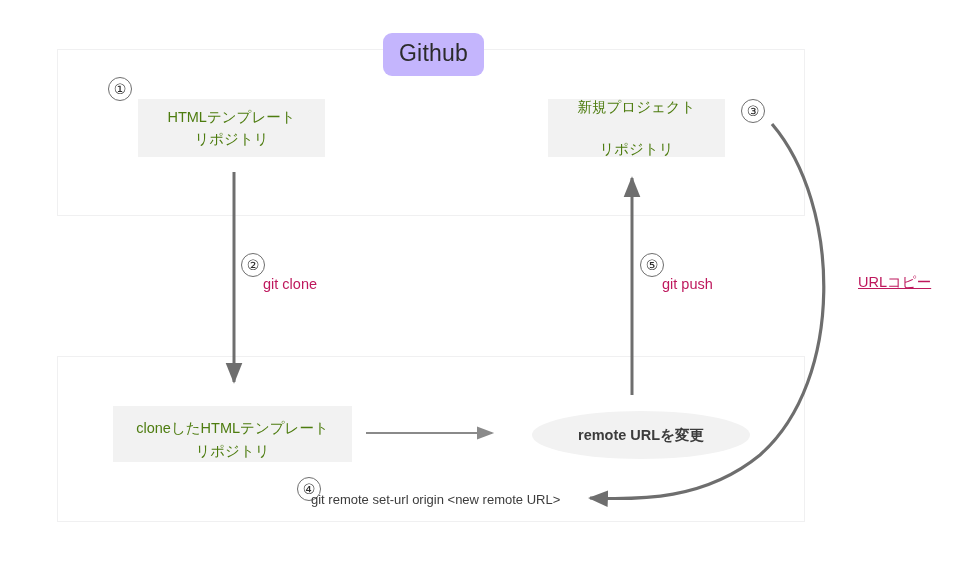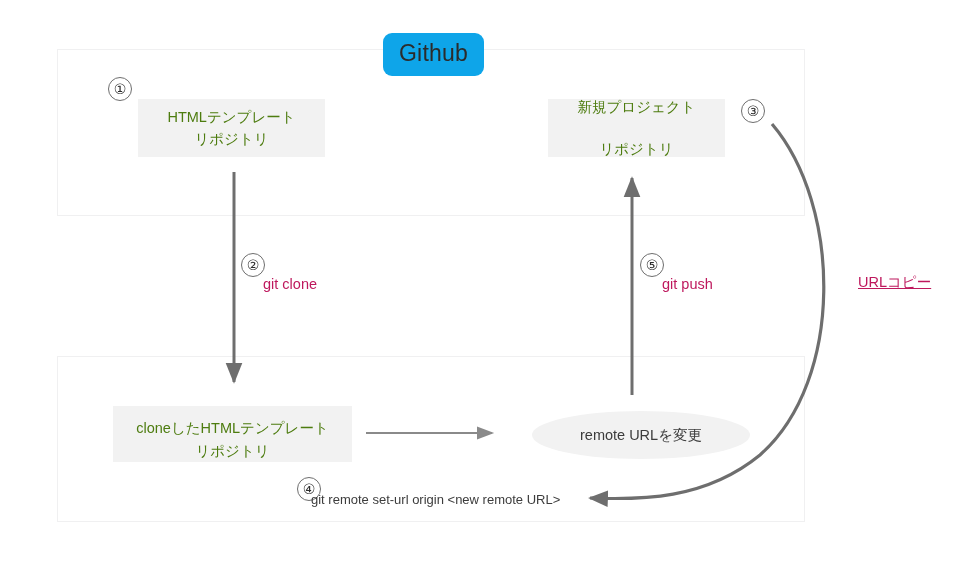--- a/index.html
+++ b/index.html
@@ -22,21 +22,21 @@
     position: absolute;
     border: 1px solid #f0f0f1;
     background: transparent;
     box-sizing: border-box;
   }
   #zone-github { left: 57px; top: 49px; width: 748px; height: 167px; }
   #zone-pc     { left: 57px; top: 356px; width: 748px; height: 166px; }
 
   .zone-label {
     position: absolute;
-    background: #0ea5e9;
+    background: #c4b5fd;
     border-radius: 9px;
     color: #2b2b2b;
     font-size: 23px;
     line-height: 1;
     padding: 9px 16px 11px 16px;
     white-space: nowrap;
     letter-spacing: 0.2px;
   }
   #label-github { left: 383px; top: 33px; }
   #label-pc     { left: 403px; top: 341px; }
@@ -63,21 +63,21 @@
     background: #f2f2f2;
     border-radius: 50%;
     display: flex;
     align-items: center;
     justify-content: center;
     text-align: center;
     color: #3c3c3c;
     font-size: 14.5px;
     box-sizing: border-box;
   }
-  #node-remoteurl { left: 532px; top: 411px; width: 218px; height: 48px; }
+  #node-remoteurl { left: 532px; top: 411px; width: 218px; height: 48px; font-weight: bold; }
 
   .step {
     position: absolute;
     width: 24px;
     height: 24px;
     border: 1px solid #6e6e6e;
     border-radius: 50%;
     color: #2d2d2d;
     font-size: 14px;
     line-height: 22px;

